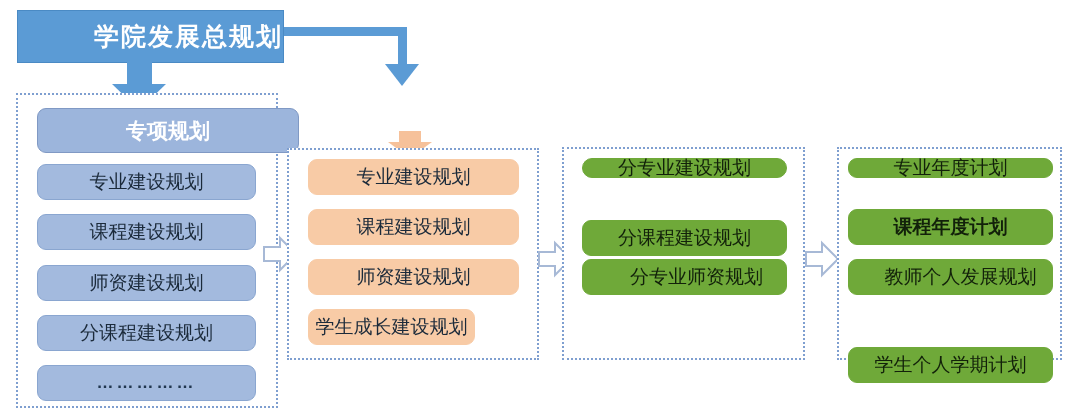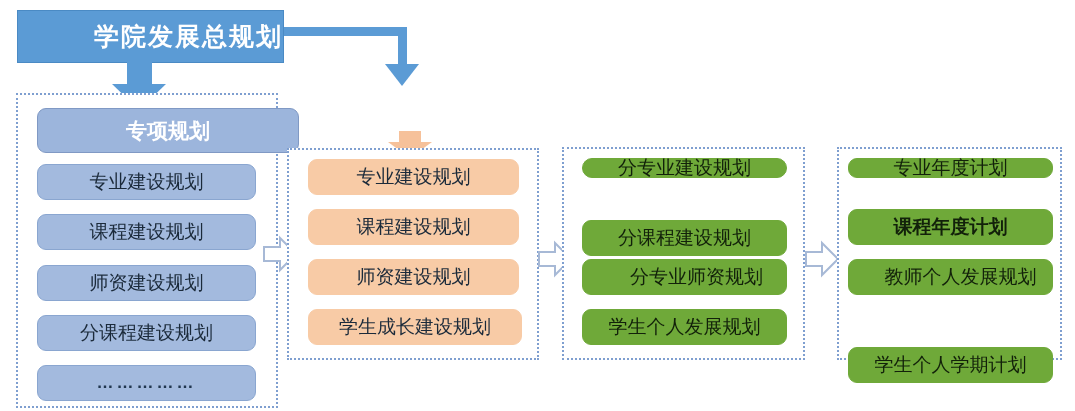--- a/index.html
+++ b/index.html
@@ -131,43 +131,40 @@
 
   <div class="item peach" style="left:308px;top:159px;width:211px;height:36px;">
     <span>专业建设规划</span>
   </div>
   <div class="item peach" style="left:308px;top:209px;width:211px;height:36px;">
     <span>课程建设规划</span>
   </div>
   <div class="item peach" style="left:308px;top:259px;width:211px;height:36px;">
     <span>师资建设规划</span>
   </div>
-  <div class="item peach" style="left:308px;top:309px;width:214px;height:36px;">
+  <div class="item peach" style="left:308px;top:309px;width:167px;height:36px;">
     <span>学生成长建设规划</span>
   </div>
 
   <div class="chev" style="left:538px;top:238px;">
     <svg width="34" height="42" viewBox="0 0 34 42">
       <polygon points="1,14 17,14 17,5 33,21 17,37 17,28 1,28" fill="#ffffff" stroke="#a7b9d6" stroke-width="2"></polygon>
     </svg>
   </div>
 
   <div class="group" id="group-sub"></div>
 
   <div class="item green" style="left:582px;top:158px;width:205px;height:20px;border-radius:10px;">
     <span>分专业建设规划</span>
   </div>
   <div class="item green" style="left:582px;top:220px;width:205px;height:36px;">
     <span>分课程建设规划</span>
   </div>
   <div class="item green" style="left:582px;top:259px;width:205px;height:36px;padding-left:24px;">
     <span>分专业师资规划</span>
-  </div>
-  <div class="item green" style="left:582px;top:309px;width:205px;height:36px;">
-    <span>学生个人发展规划</span>
   </div>
 
   <div class="chev" style="left:805px;top:238px;">
     <svg width="34" height="42" viewBox="0 0 34 42">
       <polygon points="1,14 17,14 17,5 33,21 17,37 17,28 1,28" fill="#ffffff" stroke="#a7b9d6" stroke-width="2"></polygon>
     </svg>
   </div>
 
   <div class="group" id="group-plan"></div>
 

